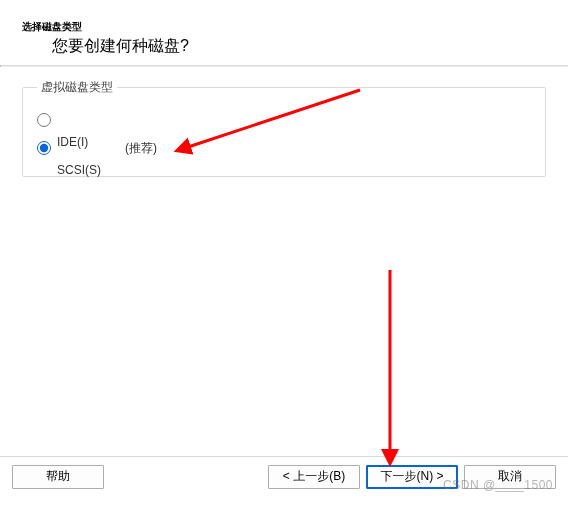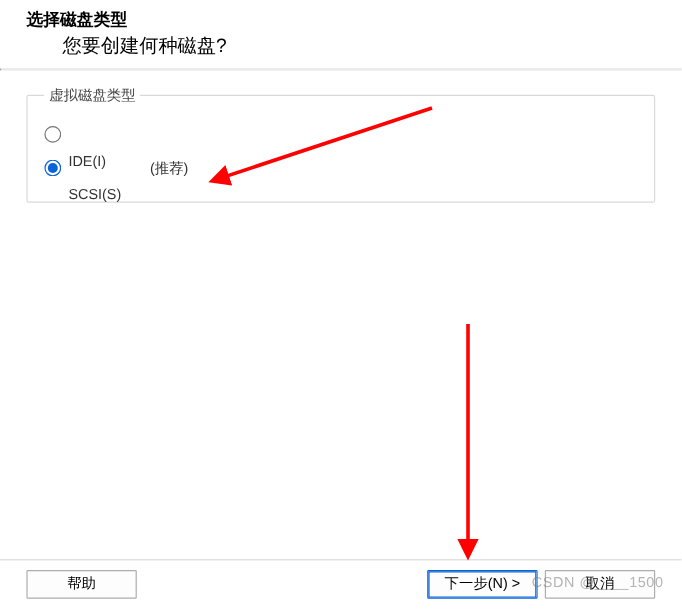--- a/index.html
+++ b/index.html
@@ -12,21 +12,22 @@
     background: #ffffff;
     color: #000;
     position: relative;
     overflow: hidden;
   }
   .header {
     padding: 8px 0 8px 22px;
   }
   .header-title {
     font-weight: bold;
-    font-size: 14px;
+    font-size: 10px;
+    margin-top: 12px;
   }
   .header-sub {
     font-size: 16px;
     padding-left: 30px;
     margin-top: 2px;
   }
   .divider-top {
     border-top: 1px solid #d9d9d9;
     margin: 0;
   }
@@ -58,26 +59,26 @@
     margin: 0 6px 0 2px;
     accent-color: #0a64d8;
   }
   .radio-row label { cursor: pointer; margin-top: 44px; }
   .recommend {
     margin-left: 24px;
     color: #333;
   }
   .footer {
     position: absolute;
-    left: 0; right: 0; bottom: 6px;
+    left: 0; right: 0; bottom: 16px;
     height: 40px;
     border-top: 1px solid #d9d9d9;
     display: flex;
     align-items: center;
-    padding: 0 22px;
+    padding: 0 12px;
     background: #fff;
   }
   .btn {
     height: 24px;
     min-width: 92px;
     border: 1px solid #adadad;
     background: #fdfdfd;
     font-size: 12px;
     font-family: inherit;
     border-radius: 1px;
@@ -131,20 +132,21 @@
       <span class="recommend">(推荐)</span>
     </div>
 
 
   </fieldset>
 </div>
 
 <div class="footer">
   <button class="btn">帮助</button>
   <div class="spacer"></div>
+  <button class="btn">&lt; 上一步(B)</button>
   <button class="btn default">下一步(N) &gt;</button>
   <button class="btn">取消</button>
 </div>
 
 <div class="watermark">CSDN @____1500</div>
 
 <svg class="annotation" viewBox="0 0 568 512">
   <defs>
     <marker id="arrowhead" markerWidth="10" markerHeight="10" refX="2" refY="3" orient="auto">
       <path d="M0,0 L6,3 L0,6 Z" fill="#ff0000"></path>

